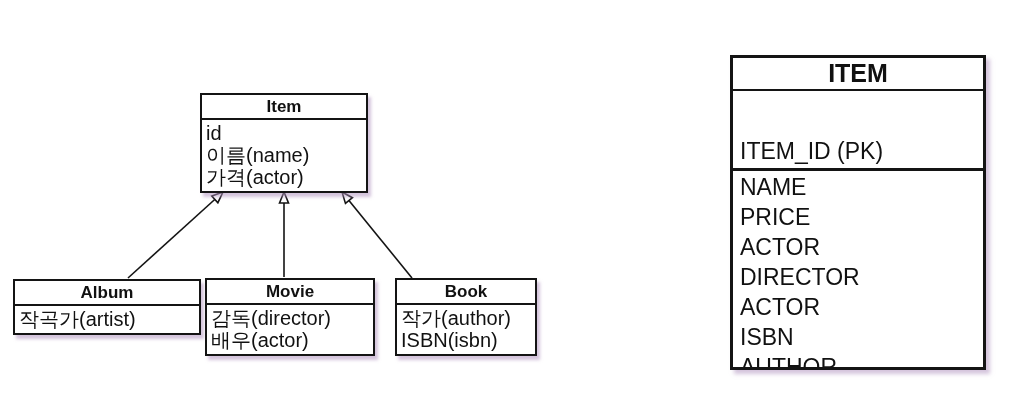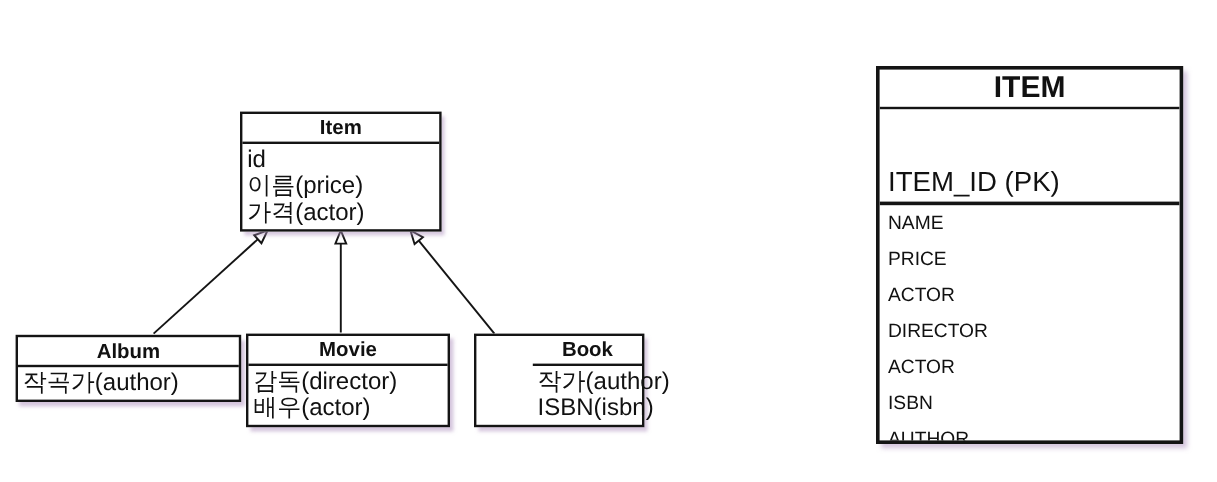--- a/index.html
+++ b/index.html
@@ -43,21 +43,21 @@
     padding: 2px 4px 3px 4px;
   }
   .uml-attr {
     font-size: 20px;
     line-height: 22px;
     white-space: nowrap;
   }
   .box-item  { left: 200px; top: 93px;  width: 168px; }
   .box-album { left: 13px;  top: 279px; width: 188px; }
   .box-movie { left: 205px; top: 278px; width: 170px; }
-  .box-book  { left: 395px; top: 278px; width: 142px; padding-left: 47px; }
+  .box-book  { left: 395px; top: 278px; width: 142px; }
 
   
   .er-table {
     position: absolute;
     left: 730px;
     top: 55px;
     width: 256px;
     height: 315px;
     background: #ffffff;
     border: 3px solid #141414;
@@ -79,21 +79,21 @@
     height: 33px;
     padding-left: 7px;
     border-bottom: 3px solid #141414;
     white-space: nowrap;
     margin-top: 44px;
   }
   .er-cols {
     padding-top: 1px;
   }
   .er-col {
-    font-size: 16px;
+    font-size: 23px;
     line-height: 30px;
     height: 30px;
     padding-left: 7px;
     white-space: nowrap;
   }
   .er-col.bold {
     font-weight: bold;
   }
 </style>
 </head>
@@ -109,29 +109,29 @@
     </defs>
     <line x1="128" y1="278" x2="223" y2="192" stroke="#141414" stroke-width="1.6" marker-end="url(#tri)"></line>
     <line x1="284" y1="277" x2="284" y2="192" stroke="#141414" stroke-width="1.6" marker-end="url(#tri)"></line>
     <line x1="412" y1="278" x2="342" y2="192" stroke="#141414" stroke-width="1.6" marker-end="url(#tri)"></line>
   </svg>
 
   <div class="uml-box box-item">
     <div class="uml-title">Item</div>
     <div class="uml-attrs">
       <div class="uml-attr">id</div>
-      <div class="uml-attr">이름(price)</div>
+      <div class="uml-attr">이름(name)</div>
       <div class="uml-attr">가격(actor)</div>
     </div>
   </div>
 
   <div class="uml-box box-album">
     <div class="uml-title">Album</div>
     <div class="uml-attrs">
-      <div class="uml-attr">작곡가(author)</div>
+      <div class="uml-attr">작곡가(artist)</div>
     </div>
   </div>
 
   <div class="uml-box box-movie">
     <div class="uml-title">Movie</div>
     <div class="uml-attrs">
       <div class="uml-attr">감독(director)</div>
       <div class="uml-attr">배우(actor)</div>
     </div>
   </div>

